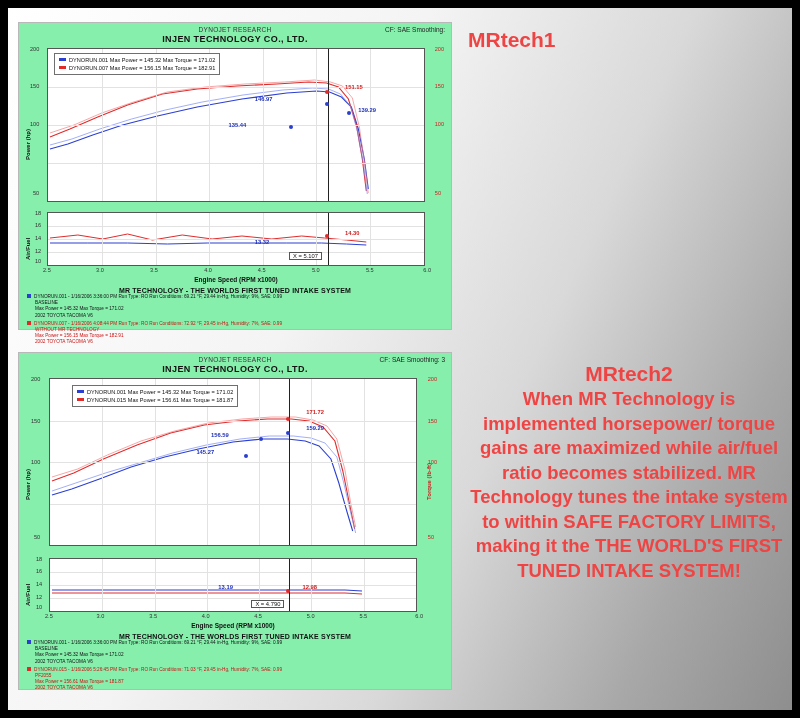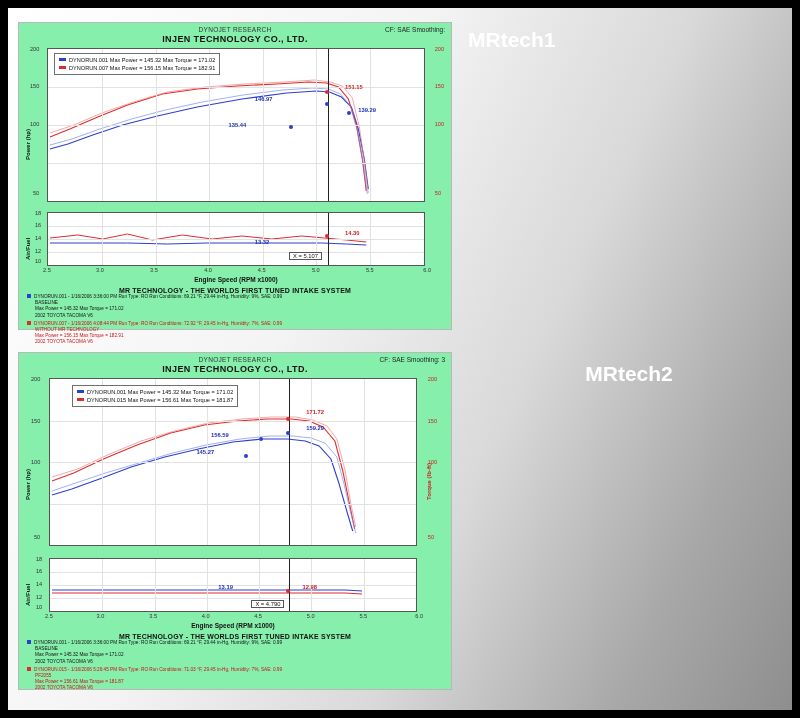--- a/index.html
+++ b/index.html
@@ -48,21 +48,21 @@
   .footer{margin:4px 8px 0 8px;position:relative;}
   .ftitle{text-align:center;font-size:7px;font-weight:bold;color:#111;letter-spacing:.2px;}
   .frow{font-size:4.7px;line-height:6.2px;color:#111;white-space:nowrap;}
   .frow.red{color:#cc1111;}
   .fsq{display:inline-block;width:4px;height:4px;margin-right:3px;vertical-align:0px;}
   .fsq.blue{background:#2b3fd0;}
   .fsq.red{background:#e02b2b;}
   .findent{padding-left:8px;}
 
   
-  .rtext{position:absolute;color:#ffffff;}
+  .rtext{position:absolute;color:#ef4444;}
   #t1{left:468px;top:28px;width:320px;}
   #t2{left:468px;top:362px;width:322px;text-align:center;}
   .rhead{font-size:21px;font-weight:bold;line-height:24px;margin:0 0 1px 0;}
   .rbody{font-size:18.5px;font-weight:bold;line-height:24.5px;margin:0;}
 </style>
 </head>
 <body>
 
 <div class="page">
   <div class="gradbg"></div>
@@ -297,14 +297,15 @@
       <div class="frow red findent">2002 TOYOTA TACOMA V6</div>
     </div>
   </div>
 
   <div class="rtext" id="t1">
     <p class="rhead">MRtech1</p>
   </div>
 
   <div class="rtext" id="t2">
     <p class="rhead">MRtech2</p>
+    <p class="rbody">When MR Technology is implemented horsepower/ torque gains are maximized while air/fuel ratio becomes stabilized. MR Technology tunes the intake system to within SAFE FACTORY LIMITS, making it the THE WORLD'S FIRST TUNED INTAKE SYSTEM!</p>
   </div>
 </div>
 
 </body></html>

